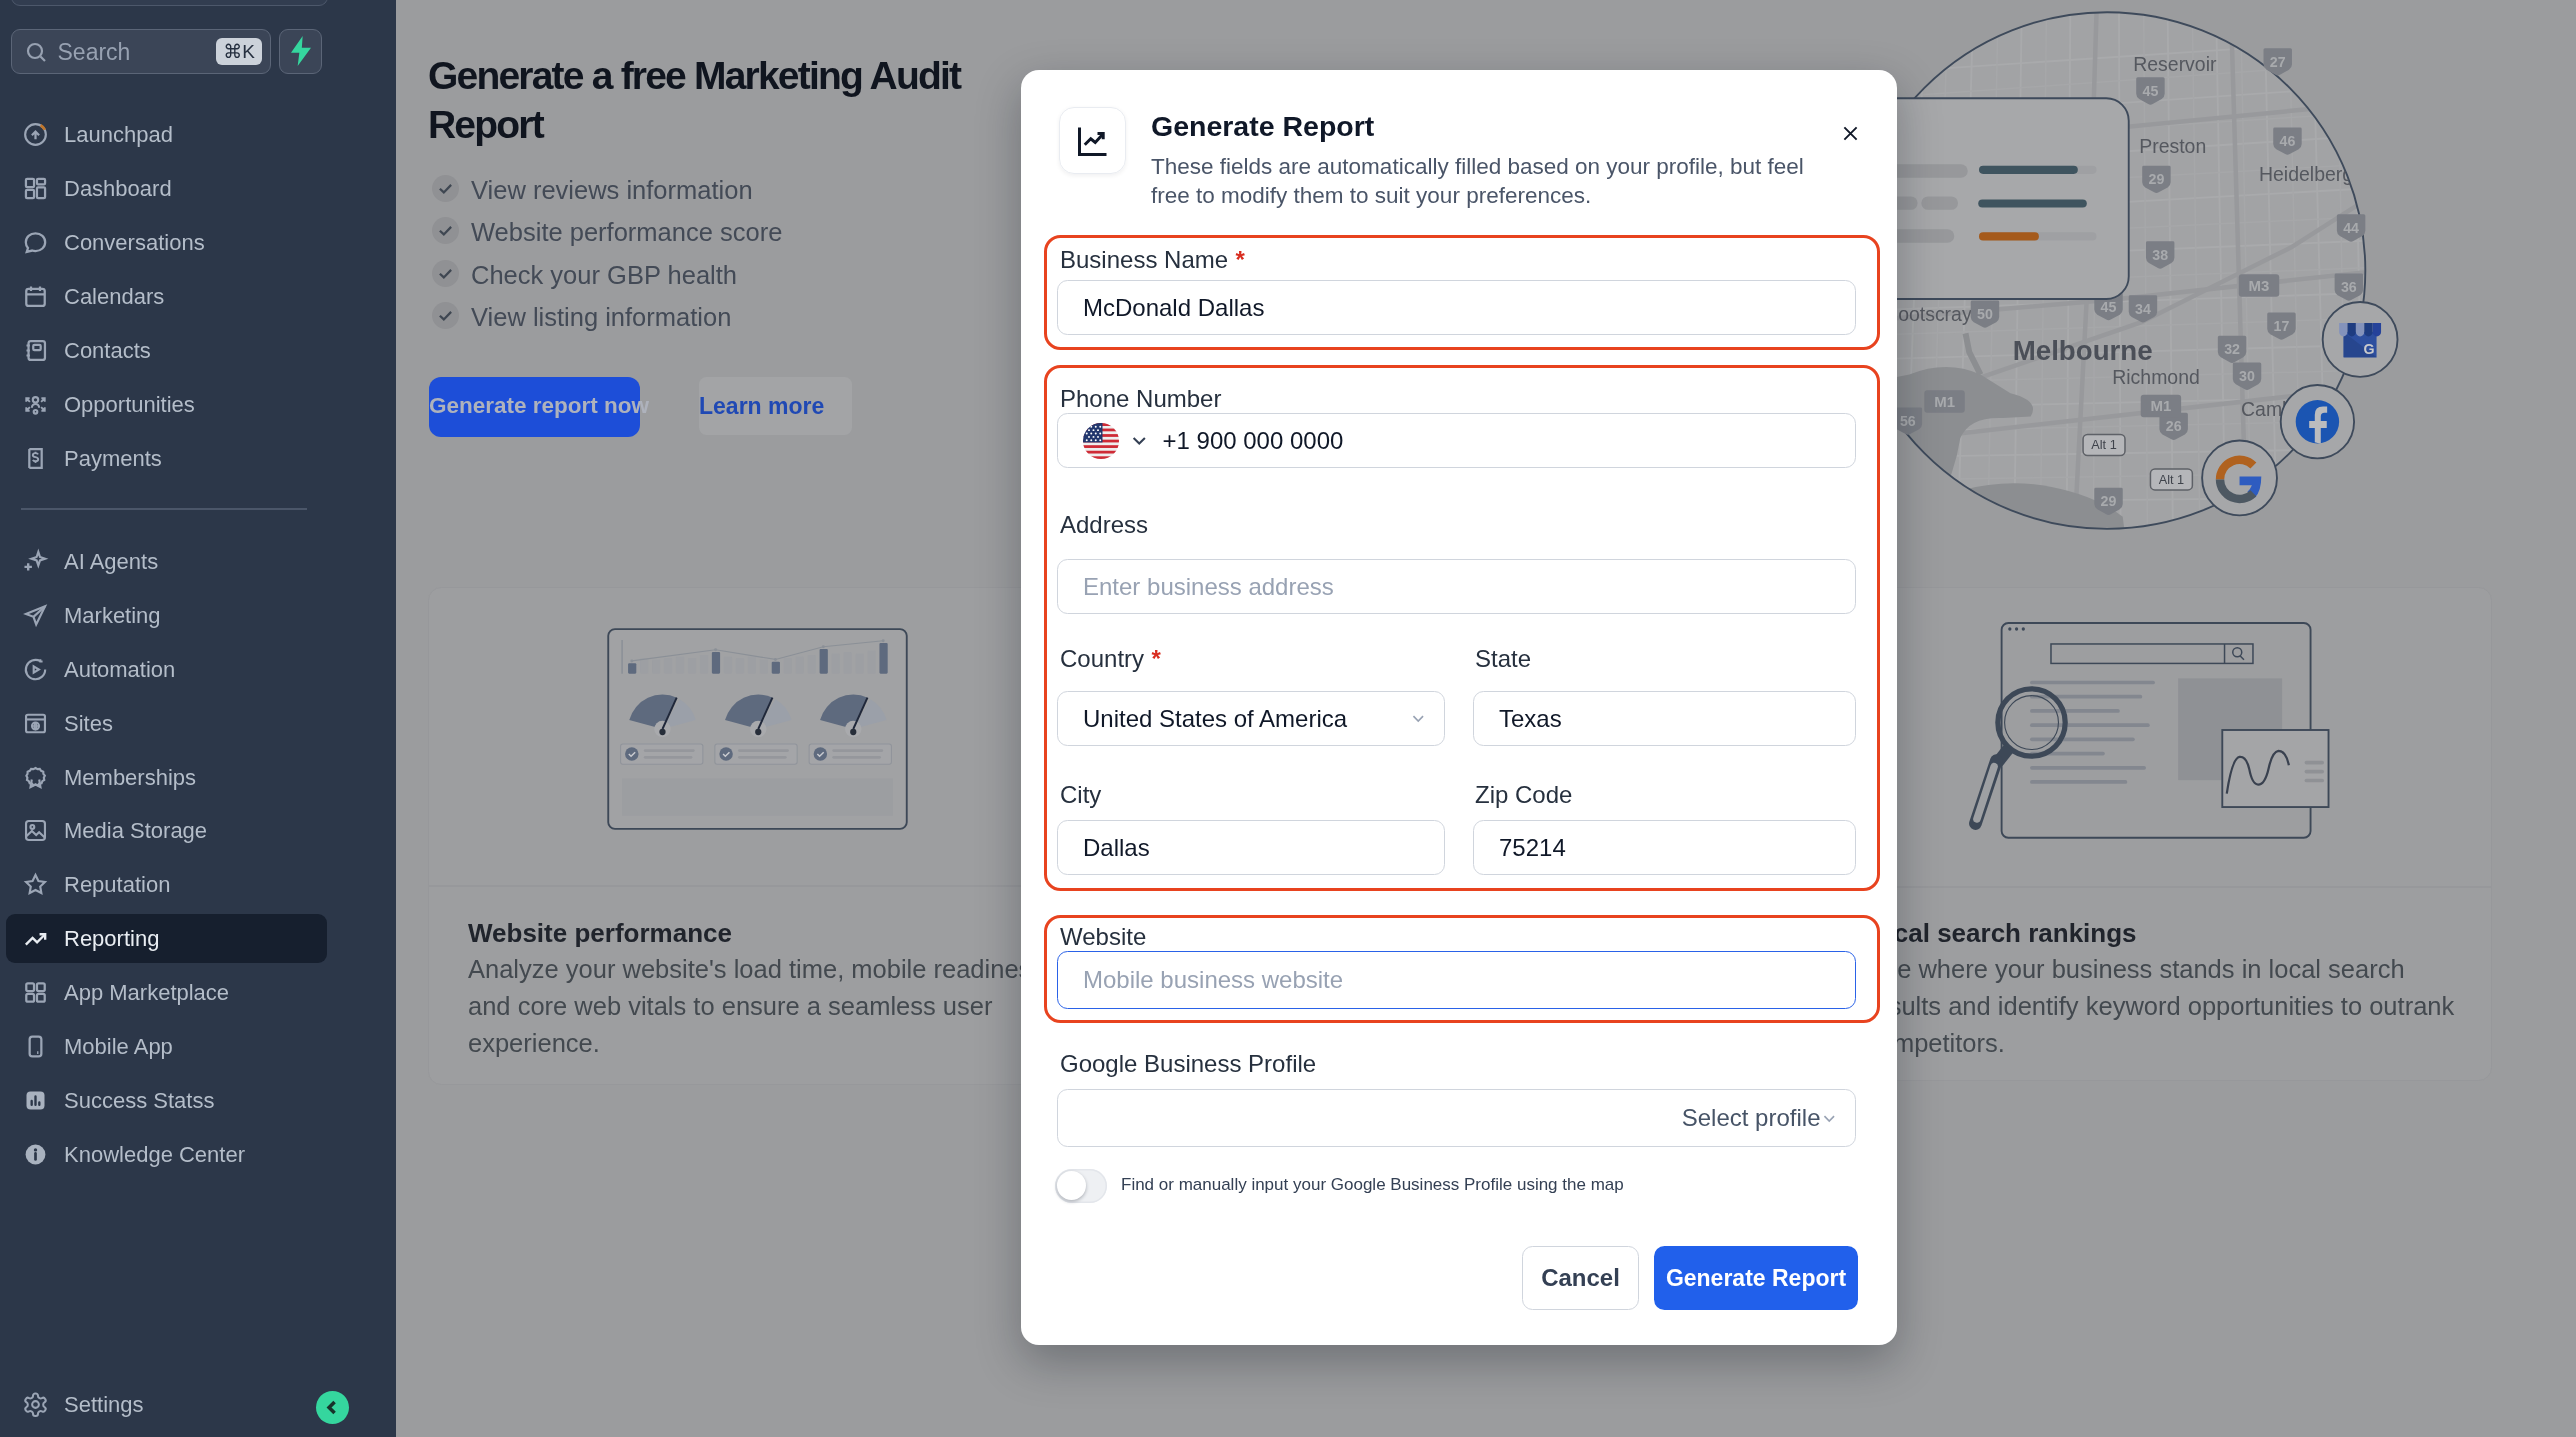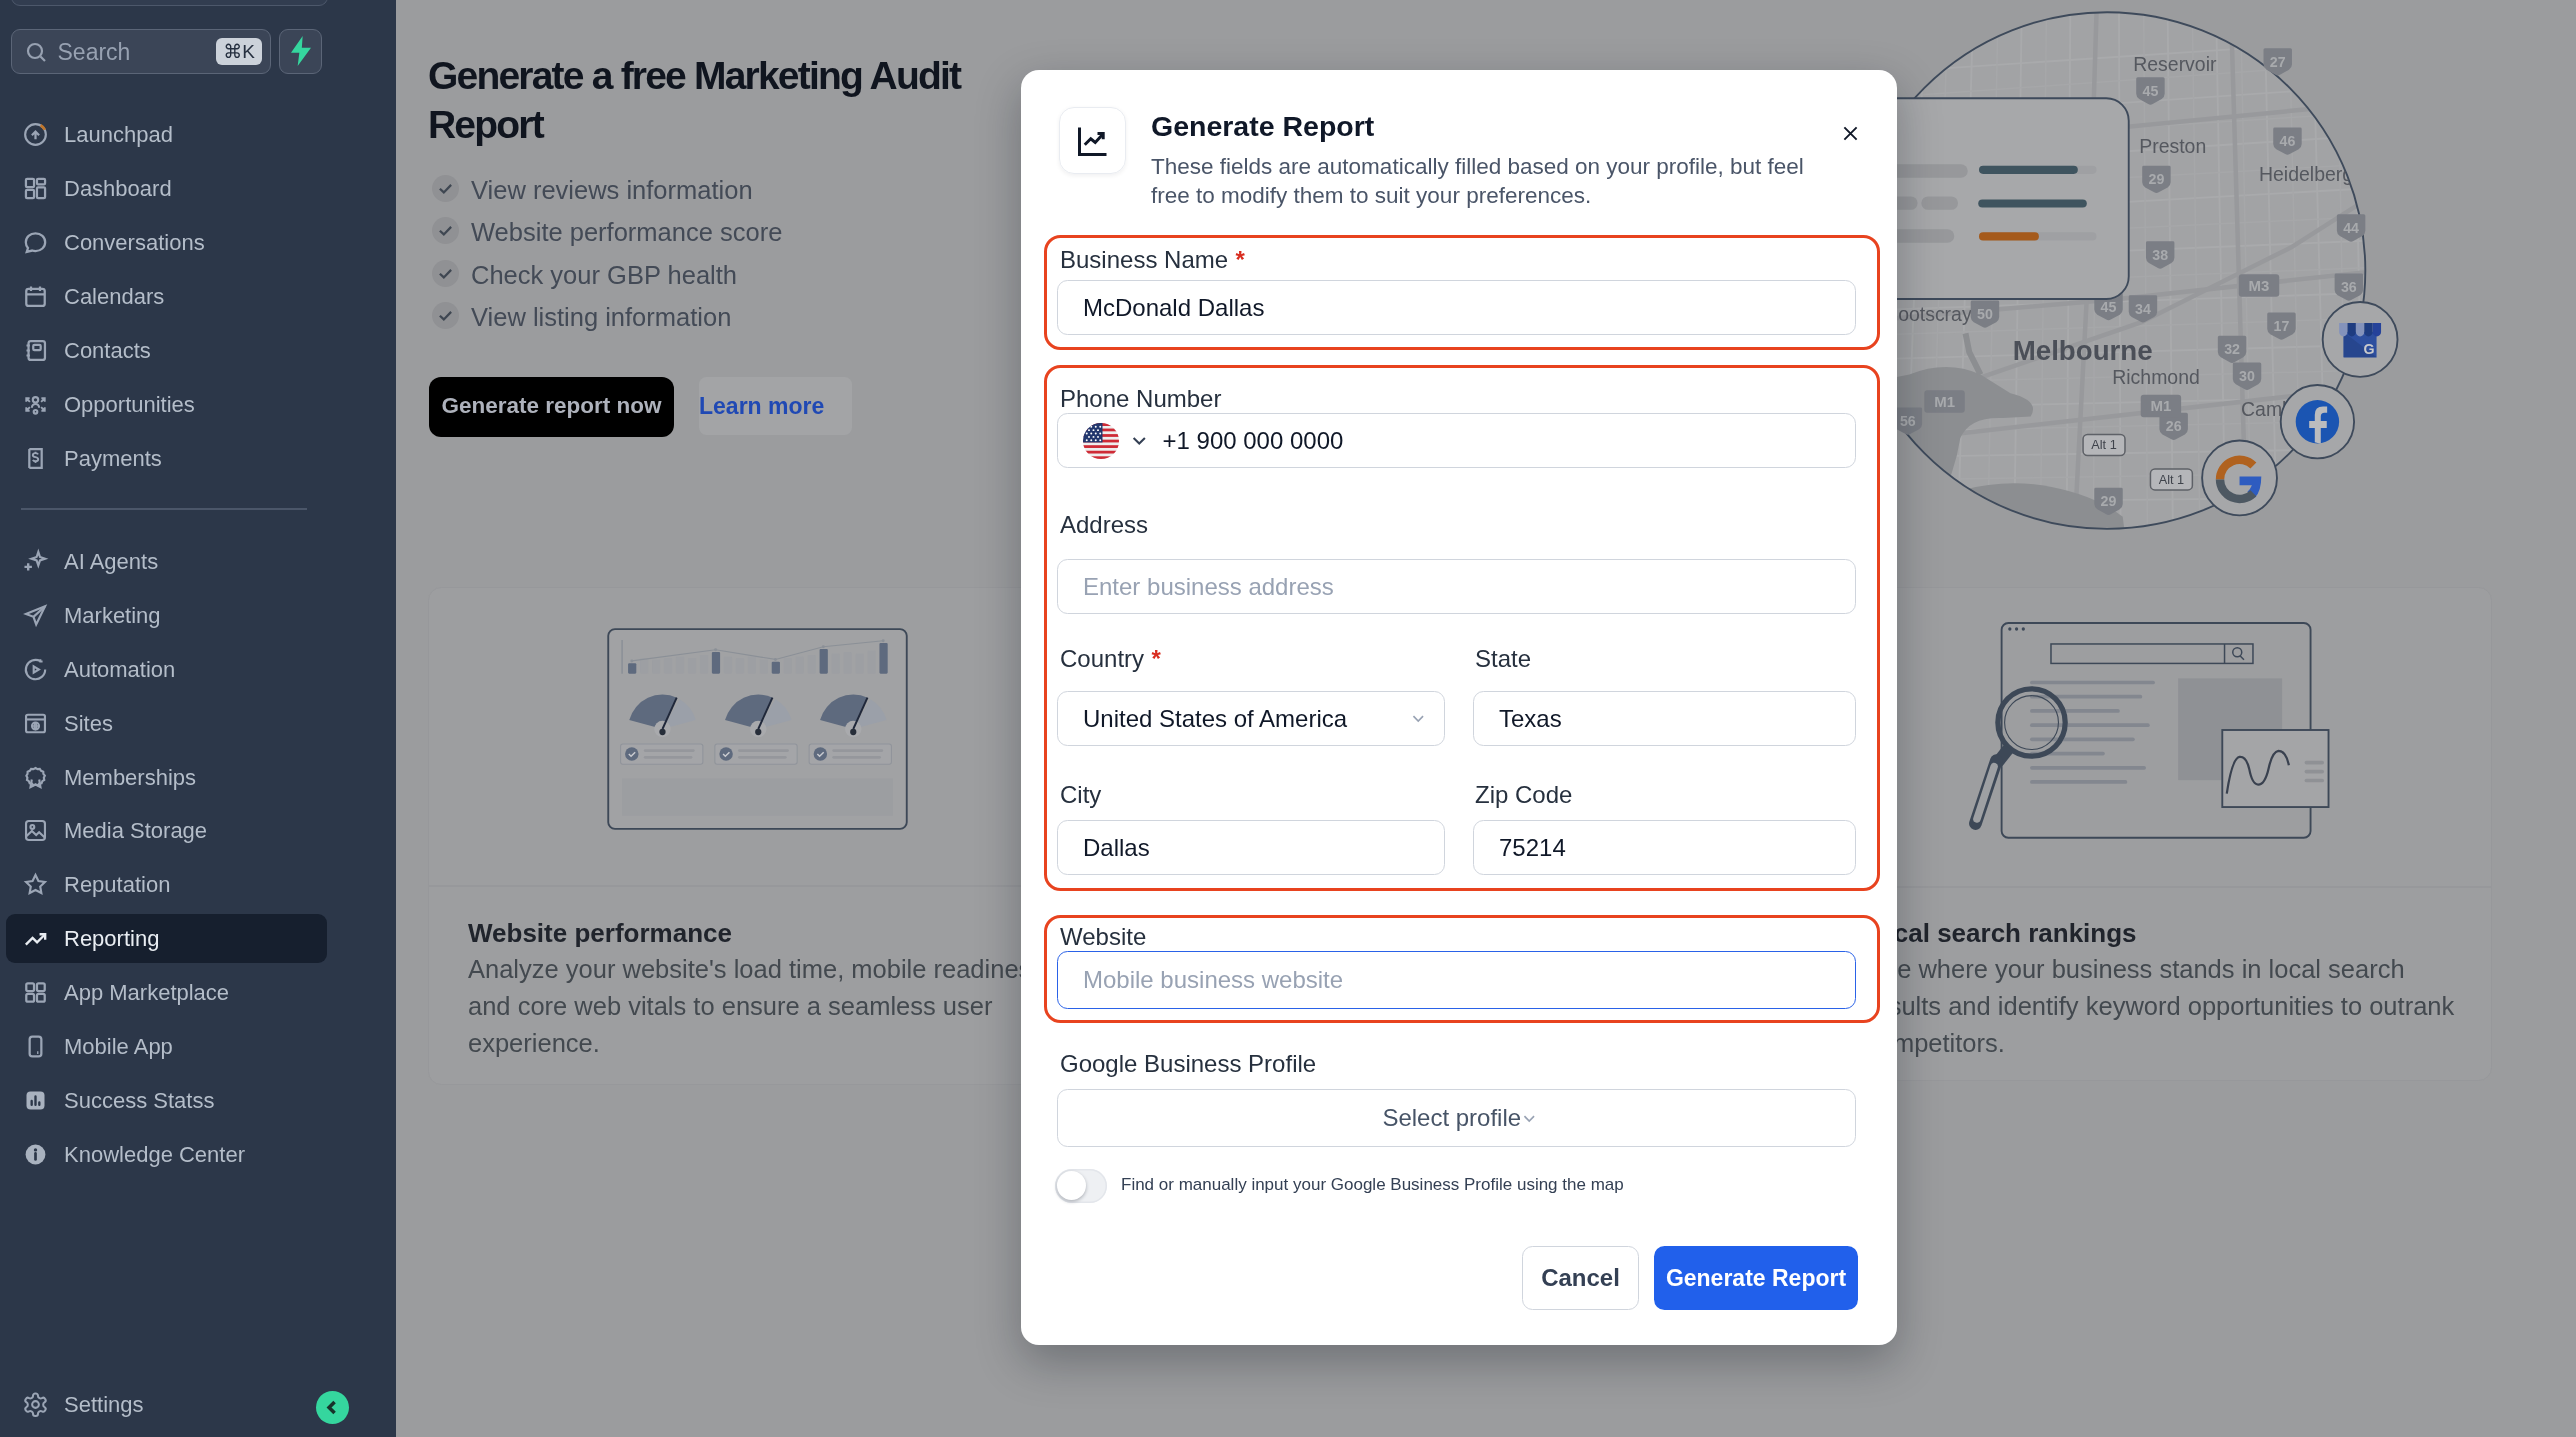--- a/index.html
+++ b/index.html
@@ -22,21 +22,21 @@
   .nav .tx { position:absolute; left:58px; top:12px; font-size:22px; color:#b4bdc9; white-space:nowrap; }
   .nav.active .tx { color:#e9edf2; }
   #sbdivider { position:absolute; left:21px; top:508px; width:286px; height:1.5px; background:#4b5669; }
   #collapse { position:absolute; left:316px; top:1391px; width:33px; height:33px; border-radius:50%; background:#35d69e; z-index:6; text-align:center; }
 
   
   #h1 { position:absolute; left:428px; top:51px; width:599px; font-size:39px; line-height:49px; font-weight:700; color:#10151f; letter-spacing:-1.8px; }
   .chk { position:absolute; left:432px; width:674px; height:27px; }
   .chk .cc { position:absolute; left:0; top:0; width:27px; height:27px; border-radius:50%; background:#909194; }
   .chk .ct { position:absolute; left:39px; top:0.7px; font-size:25.5px; color:#434a56; }
-  #btnblue { position:absolute; left:429px; top:377px; width:245px; height:60px; background:#000000; border-radius:12px; color:#aeb2bc; font-size:22.5px; font-weight:700; text-align:center; line-height:58px; white-space:nowrap; }
+  #btnblue { position:absolute; left:429px; top:377px; width:211px; height:60px; background:#1d4ed8; border-radius:12px; color:#aeb2bc; font-size:22.5px; font-weight:700; text-align:center; line-height:58px; white-space:nowrap; }
   #btnlearn { position:absolute; left:699px; top:377px; width:153px; height:58px; background:#a3a4a6; border-radius:7.5px; color:#2049b4; font-size:23px; font-weight:700; text-align:left; line-height:58px; }
 
   .card { position:absolute; background:#9d9ea0; border:1.5px solid #97989b; border-radius:13.5px; }
   .card .split { position:absolute; left:0; width:100%; height:1.5px; background:#97989b; }
   .cardtitle { position:absolute; font-size:26px; font-weight:700; color:#20242c; }
   .cardbody { position:absolute; font-size:25.5px; line-height:37px; color:#43494f; }
 
   
   #modal { position:absolute; left:1021px; top:70px; width:876px; height:1275px; background:#ffffff; border-radius:18px; box-shadow:0 16.5px 45px rgba(10,15,25,0.3); z-index:10; }
   #micon { position:absolute; left:38px; top:37px; width:67px; height:67px; border:1.5px solid #e9ecf1; border-radius:15px; box-shadow:0 1.5px 4.5px rgba(16,24,40,0.06); }
@@ -671,21 +671,21 @@
     <div class="flabel" style="top:711px;">City</div>
     <div class="finput" style="left:36px; top:750px; width:388px; height:55px;">Dallas</div>
     <div class="flabel" style="left:454px; top:711px;">Zip Code</div>
     <div class="finput" style="left:452px; top:750px; width:383px; height:55px;">75214</div>
 
     <div class="ring" style="top:845px; height:108px;"></div>
     <div class="flabel" style="top:853px;">Website</div>
     <div class="finput ph" style="left:36px; top:881px; width:799px; height:58px; border:1.9px solid #2a62e8;">Mobile business website</div>
 
     <div class="flabel" style="top:980px;">Google Business Profile</div>
-    <div class="finput ph" style="left:36px; top:1019px; width:799px; height:58px; justify-content:center; padding-right:18px; color:#475467;">Select profile
+    <div class="finput ph" style="left:36px; top:1019px; width:799px; height:58px; justify-content:flex-end; padding-right:18px; color:#475467;">Select profile
       <svg class="chev" viewBox="0 0 24 24" fill="none" stroke="#98a2b3" stroke-width="2.4">
           <path d="M5 9 L12 16 L19 9"></path>
         </svg>
     </div>
     <div id="mtoggle">
         <div class="knob"></div>
       </div>
     <div id="mtoggletext">Find or manually input your Google Business Profile using the map</div>
     <div id="mcancel">Cancel</div>
     <div id="mgen">Generate Report</div>

